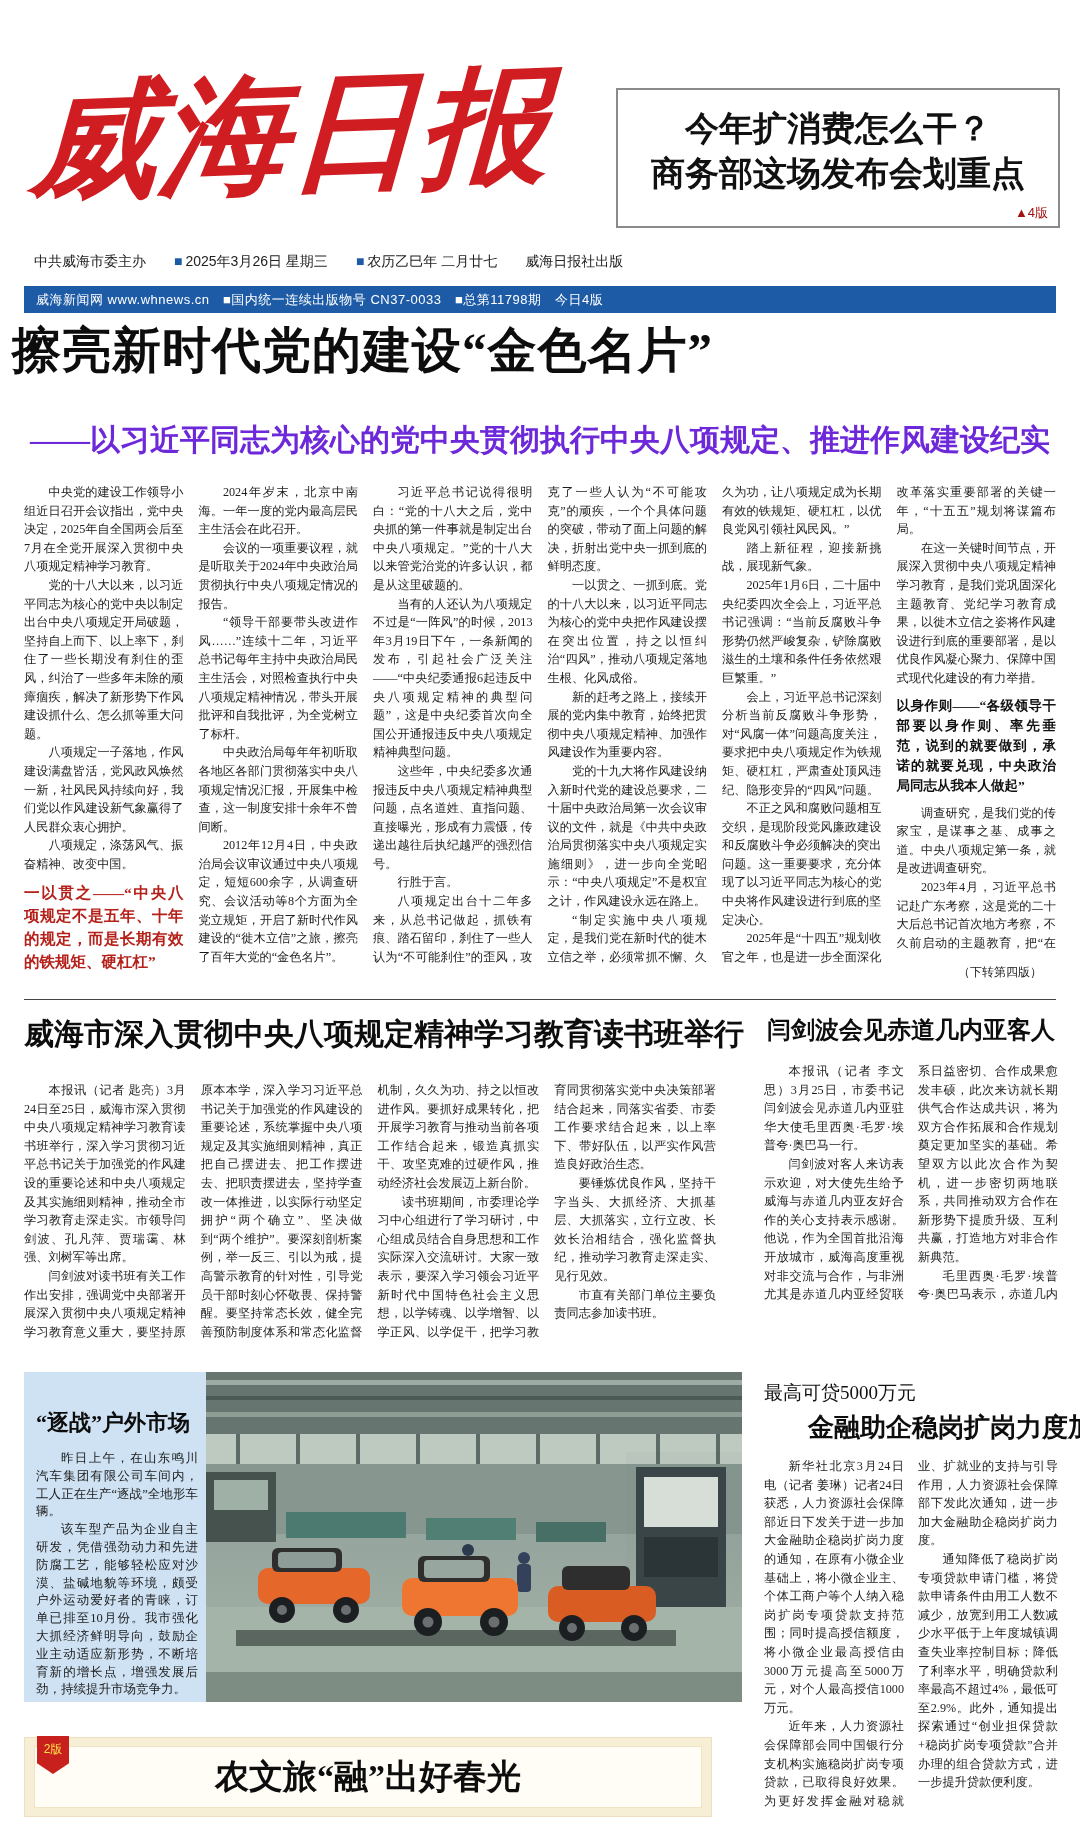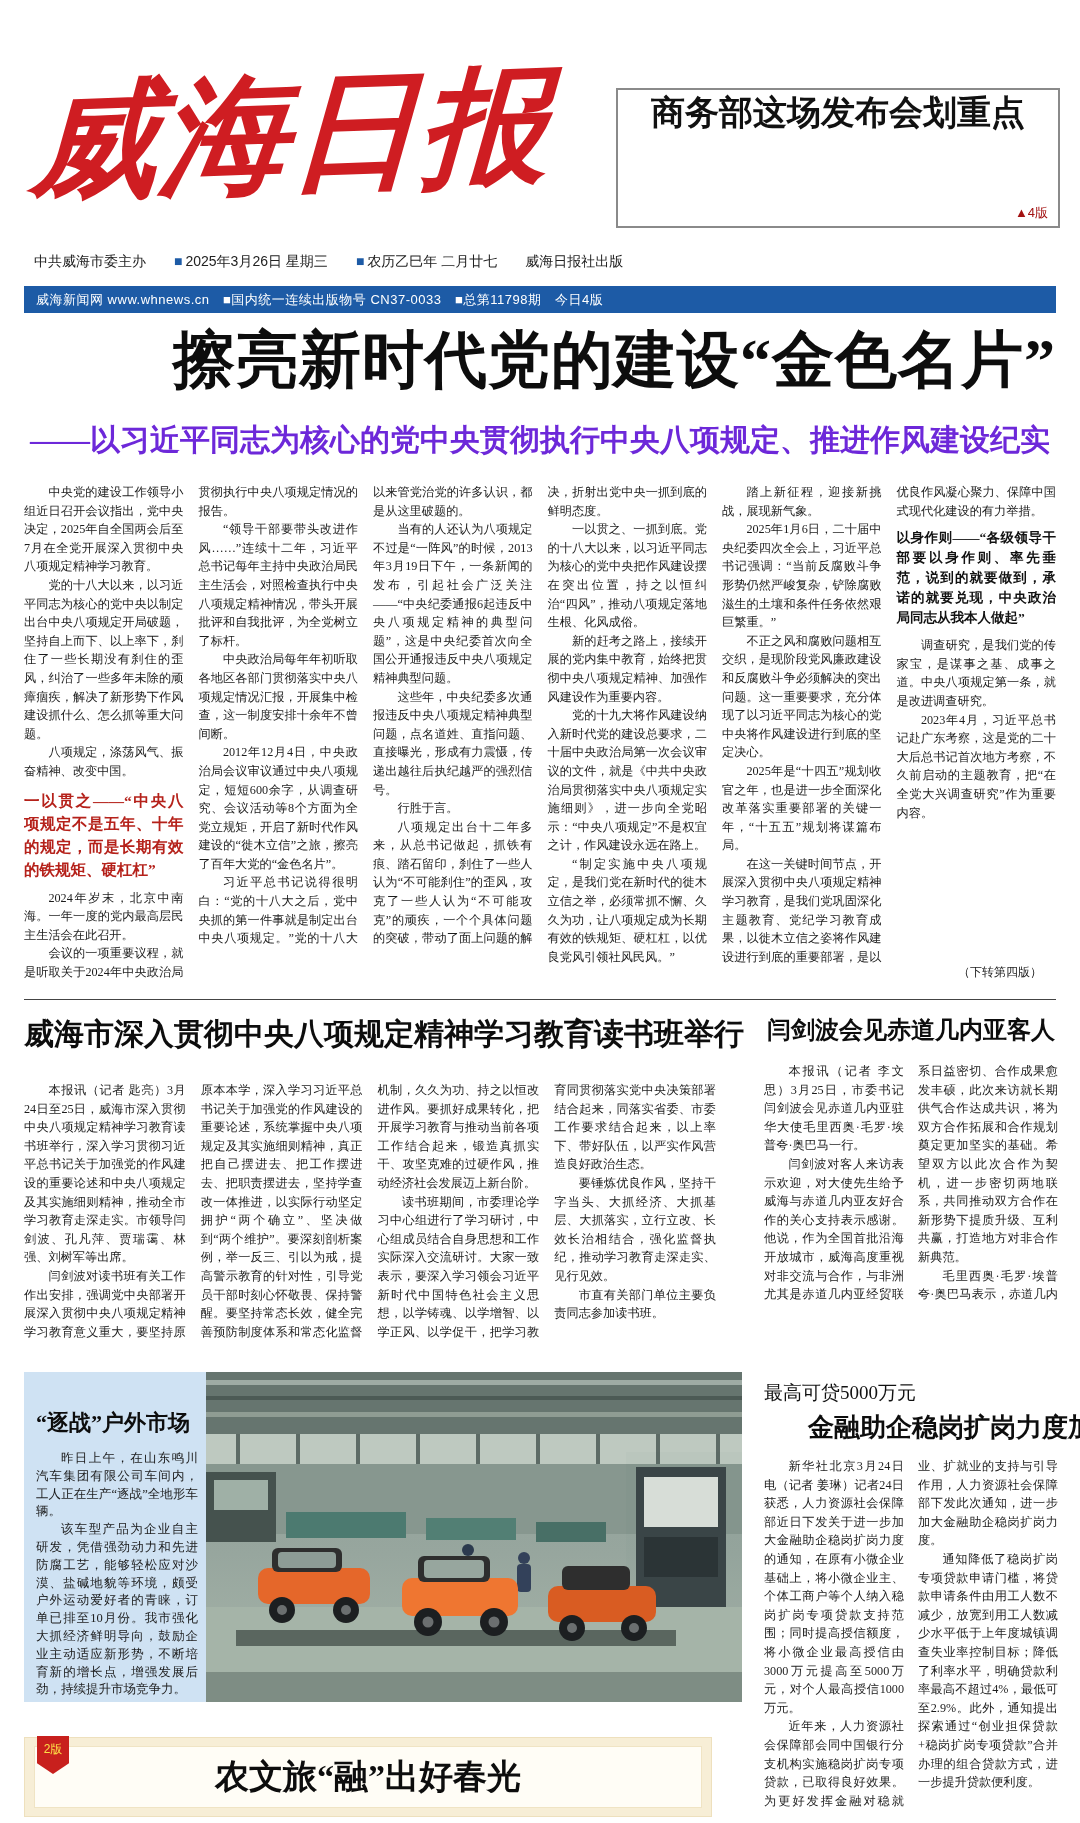--- a/index.html
+++ b/index.html
@@ -18,22 +18,22 @@
   .teaser-ref{position:absolute;right:10px;bottom:4px;font-size:13px;color:#a31212;
     font-family:"Liberation Sans",sans-serif;}
   .dateline{position:absolute;left:34px;top:253px;width:760px;font-size:14px;color:#222;
     display:flex;gap:28px;white-space:nowrap;font-family:"Liberation Sans",sans-serif;}
   .dateline .sq{color:#1d5ba6;margin-right:3px;}
   .infobar{position:absolute;left:24px;top:286px;width:1032px;height:27px;background:#1d5ba6;
     color:#fff;font-size:13px;line-height:27px;padding:0 12px;box-sizing:border-box;
     font-family:"Liberation Sans",sans-serif;letter-spacing:.5px;white-space:nowrap;}
 
   
-  .main-headline{position:absolute;left:24px;top:318px;width:1032px;text-align:right;
-    font-size:62px;font-weight:900;letter-spacing:1px;color:#0d0d0d;white-space:nowrap;}
+  .main-headline{position:absolute;left:12px;top:318px;width:1032px;text-align:left;
+    font-size:49px;font-weight:900;letter-spacing:1px;color:#0d0d0d;white-space:nowrap;}
   .main-subheadline{position:absolute;left:24px;top:420px;width:1032px;text-align:center;
     font-size:30px;font-weight:bold;color:#6d28d9;white-space:nowrap;}
   .main-body{position:absolute;left:24px;top:483px;width:1032px;height:502px;
     column-count:6;column-gap:15px;column-fill:auto;overflow:hidden;
     font-size:12.2px;line-height:18.6px;text-align:justify;}
   .main-body p{margin:0;text-indent:2em;}
   .red-subhead{font-size:15.5px !important;line-height:23px !important;font-weight:bold;
     color:#b5211a;text-indent:0 !important;margin:8px 0 8px 0 !important;}
   .bold-subhead{font-size:13.5px !important;line-height:20px !important;font-weight:bold;
     color:#111;text-indent:0 !important;margin:8px 0 8px 0 !important;}
@@ -83,60 +83,63 @@
     clip-path:polygon(0 0,100% 0,100% 72%,50% 100%,0 72%);}
 </style>
 </head>
 <body>
 
 <div class="page">
 
   <div class="masthead-title">威海日报</div>
 
   <div class="teaser-box">
+    <div class="teaser-line first">今年扩消费怎么干？</div>
     <div class="teaser-line">商务部这场发布会划重点</div>
     <div class="teaser-ref">▲4版</div>
   </div>
 
   <div class="dateline">
     <span>中共威海市委主办</span>
     <span><span class="sq">■</span><span>2025年3月26日 星期三</span></span>
     <span><span class="sq">■</span><span>农历乙巳年 二月廿七</span></span>
     <span>威海日报社出版</span>
   </div>
 
   <div class="infobar">威海新闻网 www.whnews.cn　■国内统一连续出版物号 CN37-0033　■总第11798期　今日4版</div>
 
   <div class="main-headline">擦亮新时代党的建设“金色名片”</div>
   <div class="main-subheadline">——以习近平同志为核心的党中央贯彻执行中央八项规定、推进作风建设纪实</div>
 
   <div class="main-body">
     <div>
         <p>中央党的建设工作领导小组近日召开会议指出，党中央决定，2025年自全国两会后至7月在全党开展深入贯彻中央八项规定精神学习教育。</p>
         <p>党的十八大以来，以习近平同志为核心的党中央以制定出台中央八项规定开局破题，坚持自上而下、以上率下，刹住了一些长期没有刹住的歪风，纠治了一些多年未除的顽瘴痼疾，解决了新形势下作风建设抓什么、怎么抓等重大问题。</p>
+        <p>八项规定一子落地，作风建设满盘皆活，党风政风焕然一新，社风民风持续向好，我们党以作风建设新气象赢得了人民群众衷心拥护。</p>
         <p>八项规定，涤荡风气、振奋精神、改变中国。</p>
       </div>
     <p class="red-subhead">一以贯之——“中央八项规定不是五年、十年的规定，而是长期有效的铁规矩、硬杠杠”</p>
     <div>
         <p>2024年岁末，北京中南海。一年一度的党内最高层民主生活会在此召开。</p>
         <p>会议的一项重要议程，就是听取关于2024年中央政治局贯彻执行中央八项规定情况的报告。</p>
         <p>“领导干部要带头改进作风……”连续十二年，习近平总书记每年主持中央政治局民主生活会，对照检查执行中央八项规定精神情况，带头开展批评和自我批评，为全党树立了标杆。</p>
         <p>中央政治局每年年初听取各地区各部门贯彻落实中央八项规定情况汇报，开展集中检查，这一制度安排十余年不曾间断。</p>
         <p>2012年12月4日，中央政治局会议审议通过中央八项规定，短短600余字，从调查研究、会议活动等8个方面为全党立规矩，开启了新时代作风建设的“徙木立信”之旅，擦亮了百年大党的“金色名片”。</p>
         <p>习近平总书记说得很明白：“党的十八大之后，党中央抓的第一件事就是制定出台中央八项规定。”党的十八大以来管党治党的许多认识，都是从这里破题的。</p>
         <p>当有的人还认为八项规定不过是“一阵风”的时候，2013年3月19日下午，一条新闻的发布，引起社会广泛关注——“中央纪委通报6起违反中央八项规定精神的典型问题”，这是中央纪委首次向全国公开通报违反中央八项规定精神典型问题。</p>
         <p>这些年，中央纪委多次通报违反中央八项规定精神典型问题，点名道姓、直指问题、直接曝光，形成有力震慑，传递出越往后执纪越严的强烈信号。</p>
         <p>行胜于言。</p>
         <p>八项规定出台十二年多来，从总书记做起，抓铁有痕、踏石留印，刹住了一些人认为“不可能刹住”的歪风，攻克了一些人认为“不可能攻克”的顽疾，一个个具体问题的突破，带动了面上问题的解决，折射出党中央一抓到底的鲜明态度。</p>
         <p>一以贯之、一抓到底。党的十八大以来，以习近平同志为核心的党中央把作风建设摆在突出位置，持之以恒纠治“四风”，推动八项规定落地生根、化风成俗。</p>
         <p>新的赶考之路上，接续开展的党内集中教育，始终把贯彻中央八项规定精神、加强作风建设作为重要内容。</p>
         <p>党的十九大将作风建设纳入新时代党的建设总要求，二十届中央政治局第一次会议审议的文件，就是《中共中央政治局贯彻落实中央八项规定实施细则》，进一步向全党昭示：“中央八项规定”不是权宜之计，作风建设永远在路上。</p>
         <p>“制定实施中央八项规定，是我们党在新时代的徙木立信之举，必须常抓不懈、久久为功，让八项规定成为长期有效的铁规矩、硬杠杠，以优良党风引领社风民风。”</p>
         <p>踏上新征程，迎接新挑战，展现新气象。</p>
         <p>2025年1月6日，二十届中央纪委四次全会上，习近平总书记强调：“当前反腐败斗争形势仍然严峻复杂，铲除腐败滋生的土壤和条件任务依然艰巨繁重。”</p>
+        <p>会上，习近平总书记深刻分析当前反腐败斗争形势，对“风腐一体”问题高度关注，要求把中央八项规定作为铁规矩、硬杠杠，严肃查处顶风违纪、隐形变异的“四风”问题。</p>
         <p>不正之风和腐败问题相互交织，是现阶段党风廉政建设和反腐败斗争必须解决的突出问题。这一重要要求，充分体现了以习近平同志为核心的党中央将作风建设进行到底的坚定决心。</p>
         <p>2025年是“十四五”规划收官之年，也是进一步全面深化改革落实重要部署的关键一年，“十五五”规划将谋篇布局。</p>
         <p>在这一关键时间节点，开展深入贯彻中央八项规定精神学习教育，是我们党巩固深化主题教育、党纪学习教育成果，以徙木立信之姿将作风建设进行到底的重要部署，是以优良作风凝心聚力、保障中国式现代化建设的有力举措。</p>
       </div>
     <p class="bold-subhead">以身作则——“各级领导干部要以身作则、率先垂范，说到的就要做到，承诺的就要兑现，中央政治局同志从我本人做起”</p>
     <div>
         <p>调查研究，是我们党的传家宝，是谋事之基、成事之道。中央八项规定第一条，就是改进调查研究。</p>
         <p>2023年4月，习近平总书记赴广东考察，这是党的二十大后总书记首次地方考察，不久前启动的主题教育，把“在全党大兴调查研究”作为重要内容。</p>
       </div>
   </div>

